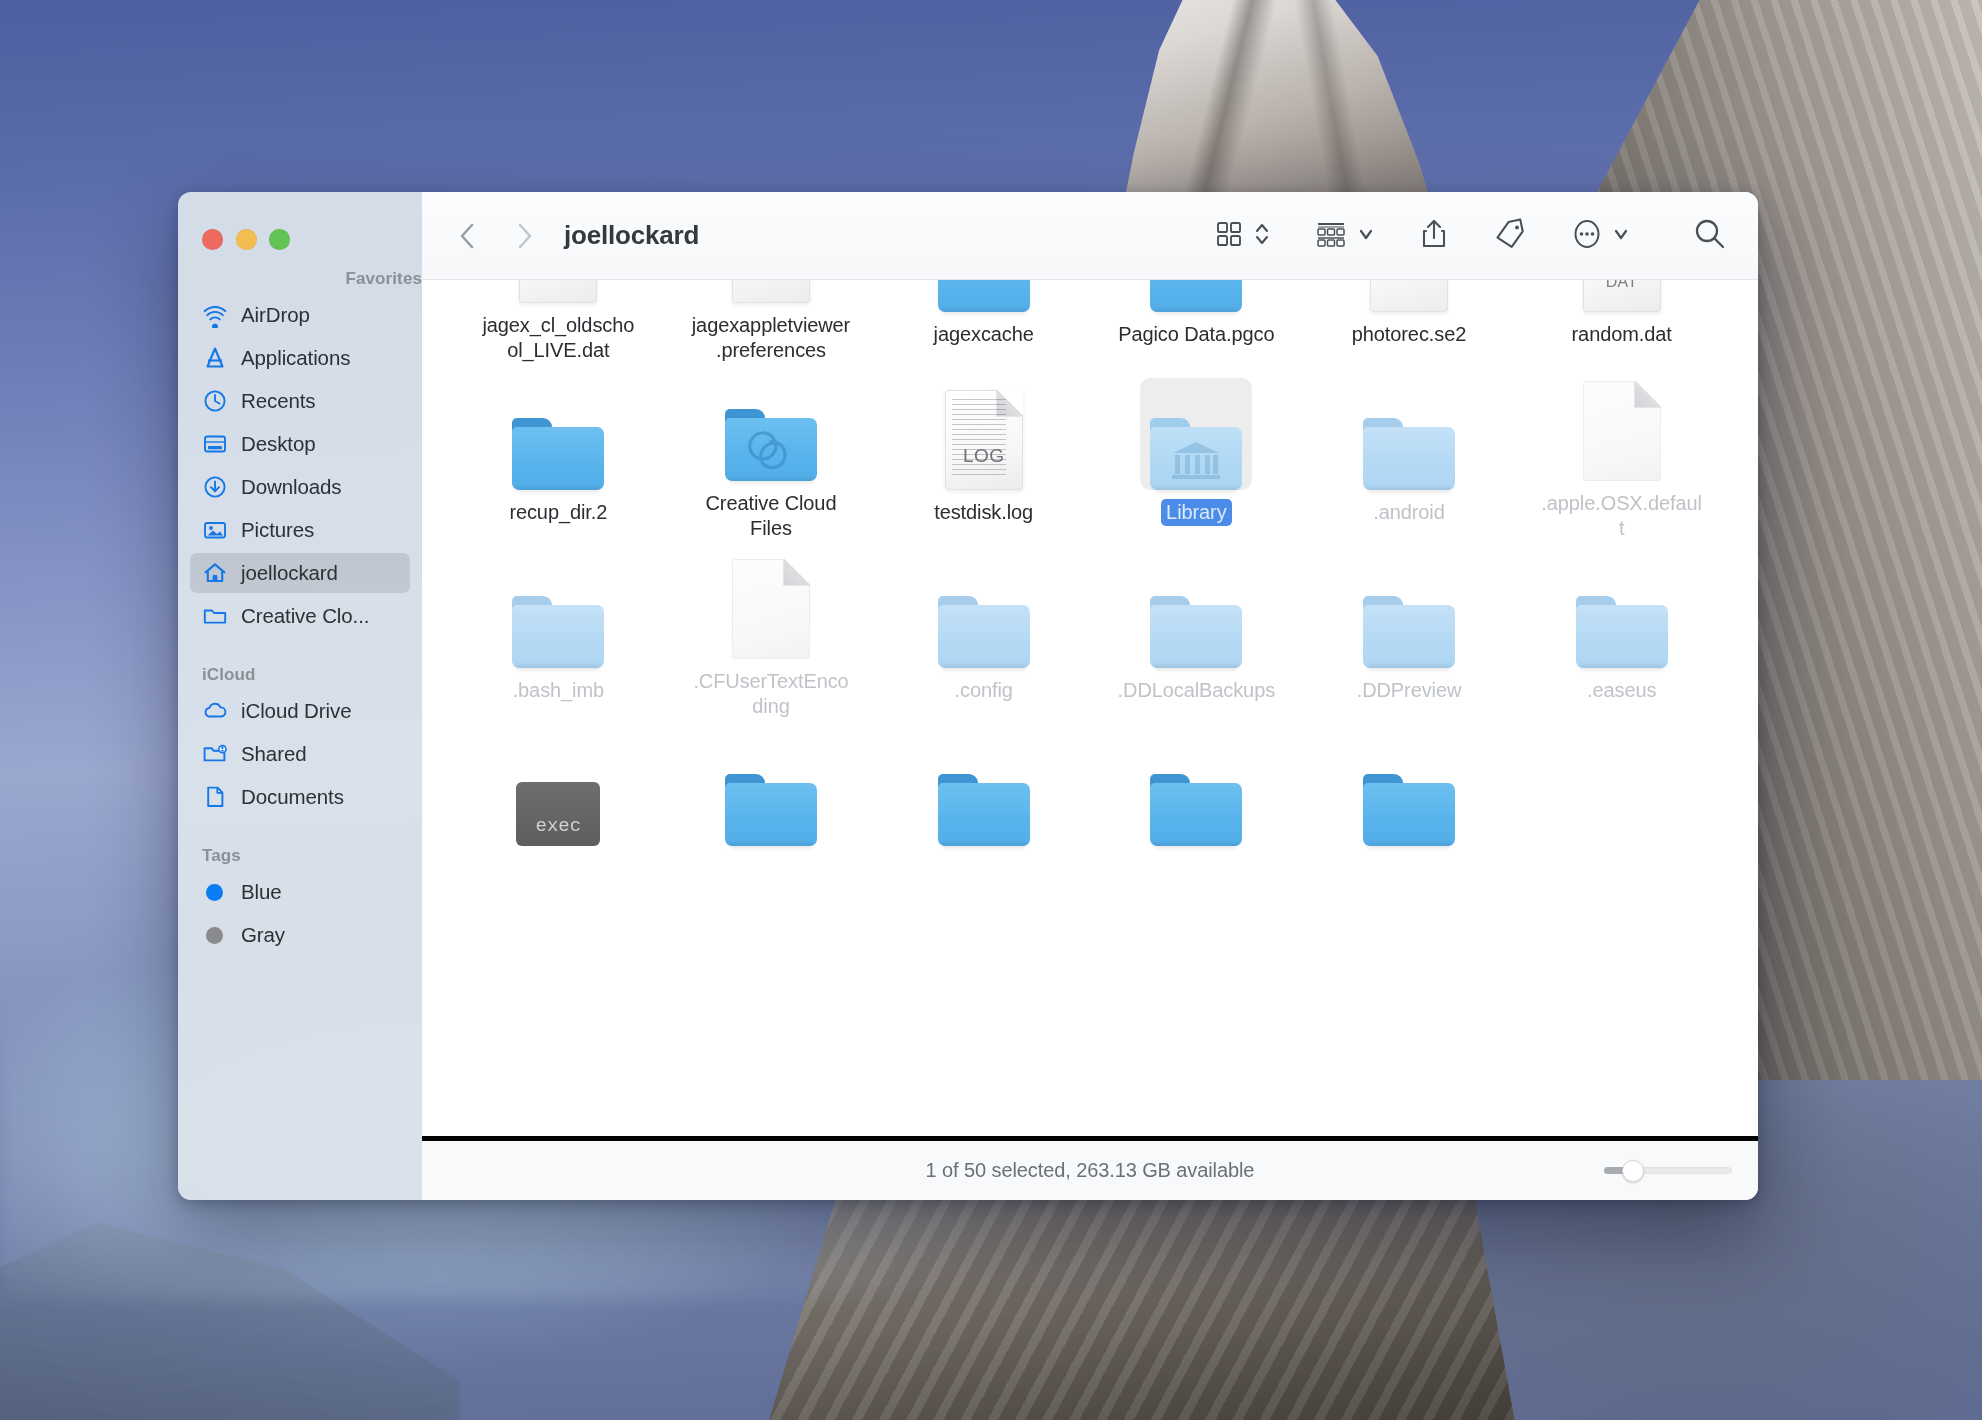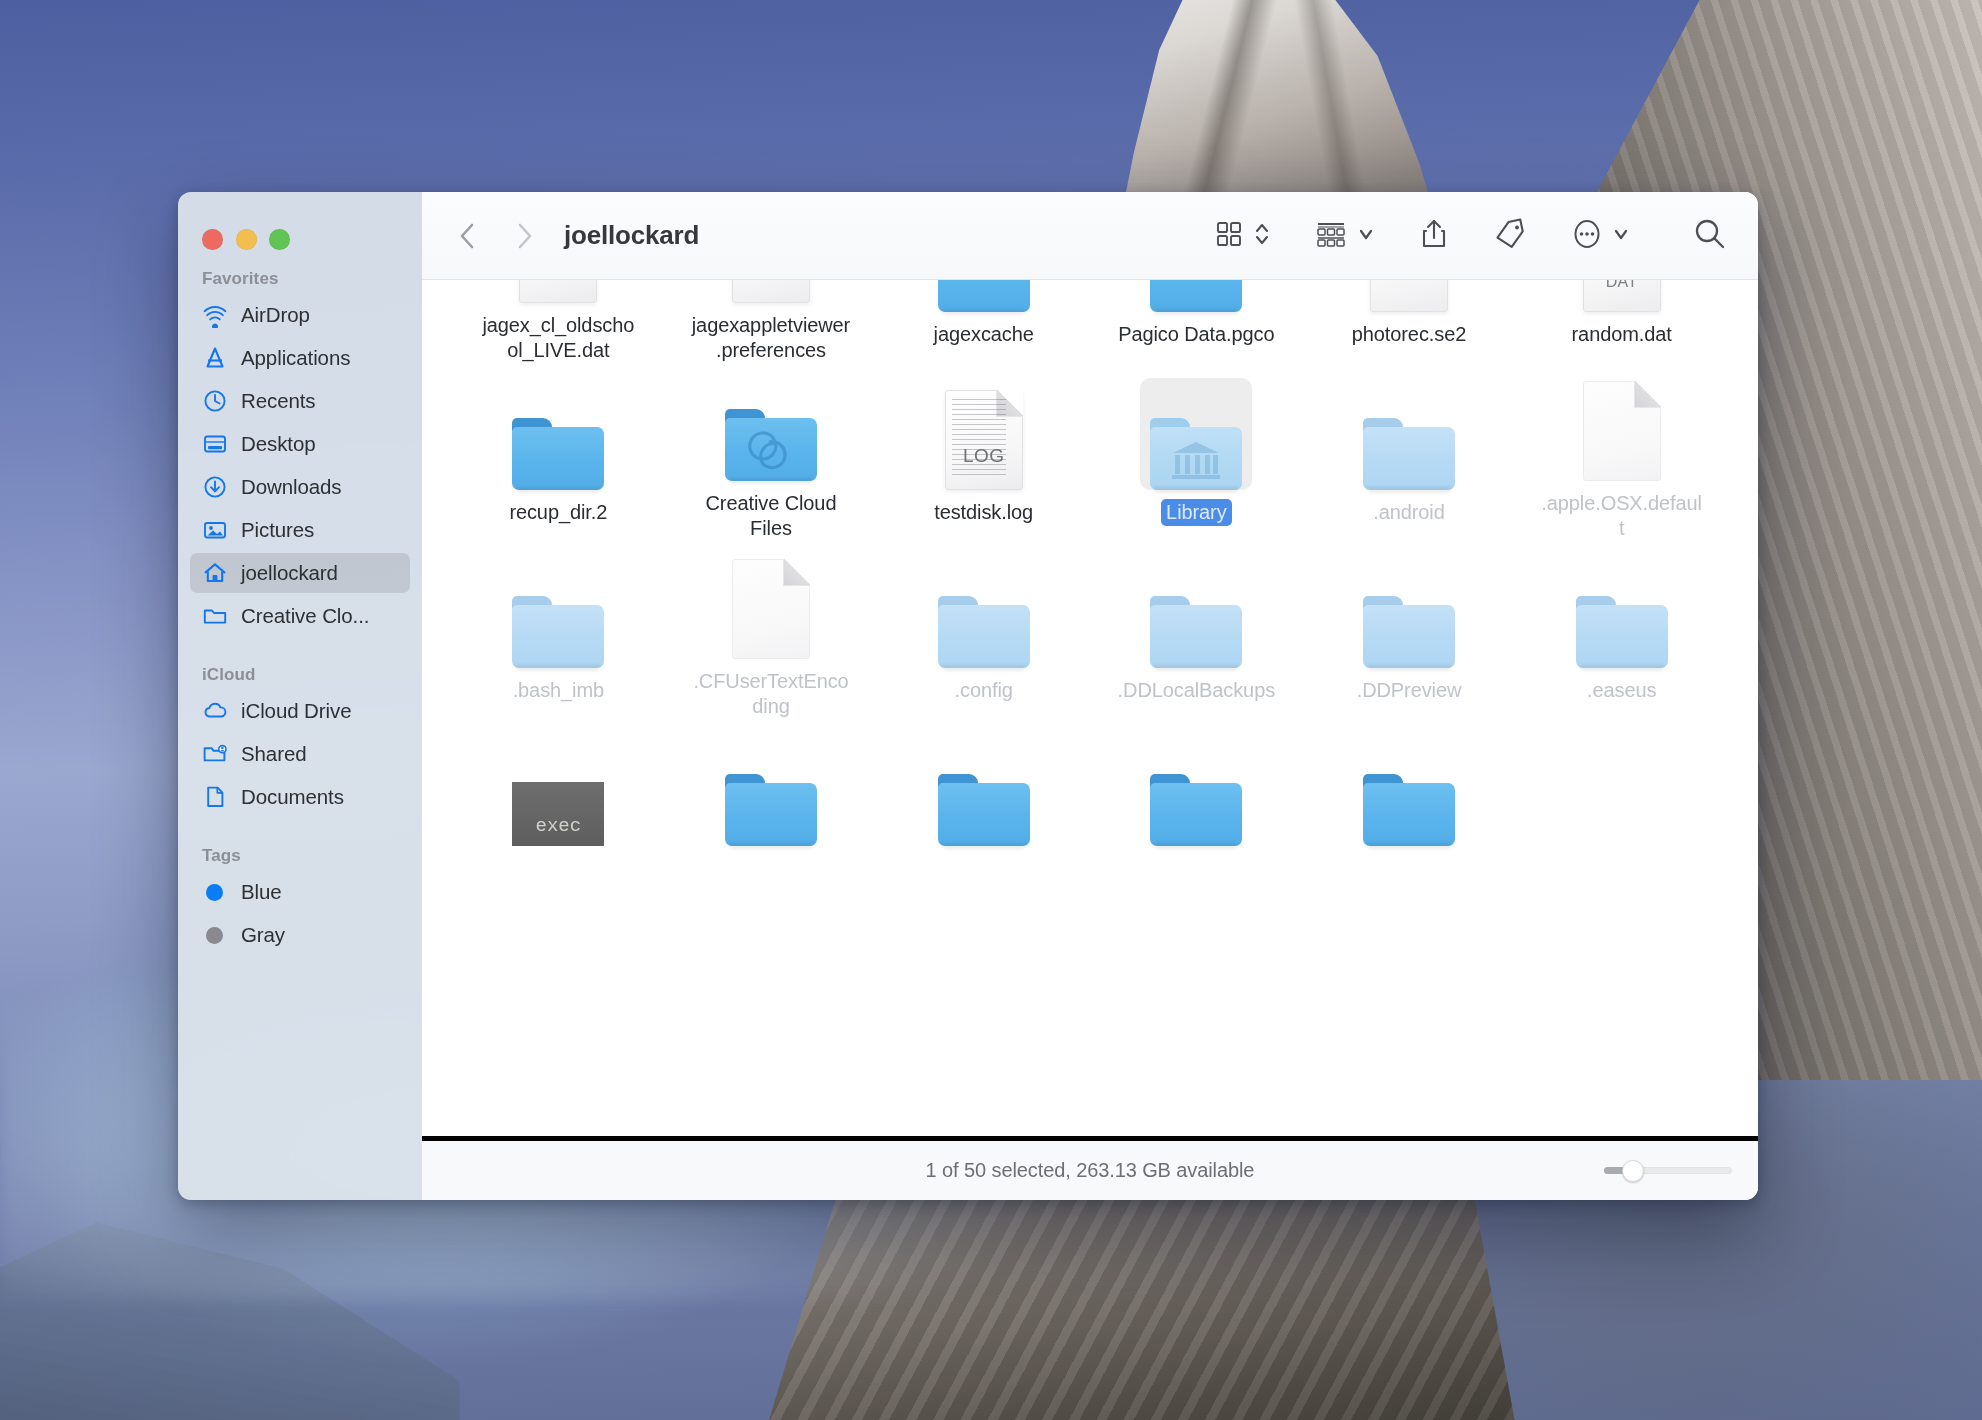--- a/index.html
+++ b/index.html
@@ -102,21 +102,21 @@
   #tl-min    { background: #f4bd4f; box-shadow: inset 0 0 0 0.5px rgba(0,0,0,0.08); }
   #tl-max    { background: #61c454; box-shadow: inset 0 0 0 0.5px rgba(0,0,0,0.08); }
 
   .sb-section {
     font-size: 17px;
     font-weight: bold;
     color: #8b8f96;
     padding: 0 0 6px 24px;
     letter-spacing: 0.1px;
   }
-  .sb-section.first { padding-top: 5px; }
+  .sb-section.first { padding-top: 5px; text-align: right; }
   .sb-section.later { padding-top: 26px; }
 
   .sb-item {
     display: flex;
     align-items: center;
     height: 40px;
     margin: 0 12px 3px 12px;
     padding-left: 11px;
     border-radius: 7px;
     cursor: default;
@@ -299,23 +299,23 @@
     overflow: hidden;
   }
   .doc .avatar .head { position:absolute; left:50%; top:16%; transform:translateX(-50%); width:26px; height:26px; border-radius:50%; background:#f0c3a4;}
   .doc .avatar .hair { position:absolute; left:50%; top:12%; transform:translateX(-50%); width:28px; height:14px; border-radius:14px 14px 0 0; background:#4a2e22;}
   .doc .avatar .glasses { position:absolute; left:50%; top:31%; transform:translateX(-50%); width:28px; height:10px; display:flex; justify-content:space-between;}
   .doc .avatar .glasses i { width:11px; height:10px; border-radius:50%; background:#78dd58; display:block;}
   .doc .avatar .coat { position:absolute; left:50%; bottom:0; transform:translateX(-50%); width:46px; height:20px; border-radius:10px 10px 0 0; background:#f4f6f8;}
   .doc .avatar .tie  { position:absolute; left:50%; bottom:0; transform:translateX(-50%); width:8px; height:18px; background:#d8443a; clip-path: polygon(50% 0,100% 22%,70% 100%,30% 100%,0 22%);}
 
   .exec-icon {
-    width: 92px; height: 64px;
+    width: 84px; height: 64px;
     background: linear-gradient(180deg, #6e6e6e 0%, #5e5e5e 100%);
-    border-radius: 0;
+    border-radius: 6px;
     position: relative;
   }
   .exec-icon .txt {
     position: absolute; left: 0; right: 0; bottom: 9px;
     text-align: center; font-size: 19px; color: #cfd3cc;
     font-family: "Liberation Mono", monospace;
   }
 
   
   #statusbar {

